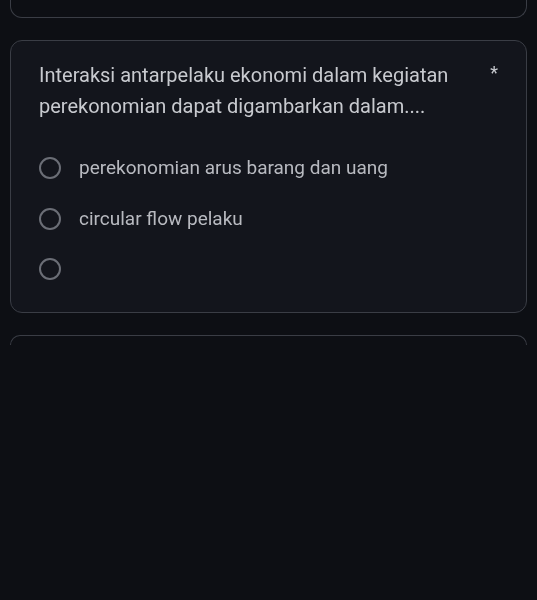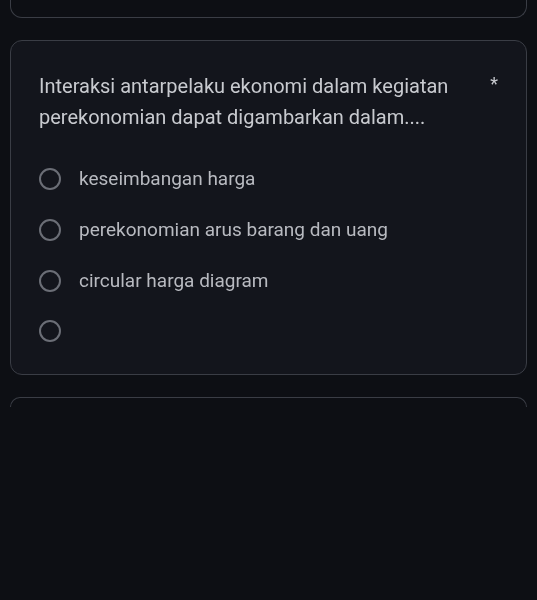--- a/index.html
+++ b/index.html
@@ -19,21 +19,21 @@
       border: 1px solid #3a3d45;
       border-top: none;
       border-radius: 0 0 12px 12px;
       height: 18px;
       margin-bottom: 22px;
     }
     .card {
       background-color: #13151c;
       border: 1px solid #3a3d45;
       border-radius: 12px;
-      padding: 30px 28px 32px 28px;
+      padding: 19px 28px 32px 28px;
       margin-bottom: 22px;
     }
     .question-row {
       display: flex;
       align-items: flex-start;
       gap: 14px;
     }
     .question-text {
       color: #c8cacf;
       font-size: 20px;
@@ -84,29 +84,25 @@
 
 <div class="card">
   <div class="question-row">
     <div class="question-text">Interaksi antarpelaku ekonomi dalam kegiatan perekonomian dapat digambarkan dalam....</div>
     <div class="required">*</div>
   </div>
 
   <div class="options">
     <div class="option">
       <div class="radio"></div>
-      <div class="option-label">keseimbangan harga</div>
-    </div>
-    <div class="option">
-      <div class="radio"></div>
       <div class="option-label">perekonomian arus barang dan uang</div>
     </div>
     <div class="option">
       <div class="radio"></div>
-      <div class="option-label">circular harga diagram</div>
+      <div class="option-label">circular flow pelaku</div>
     </div>
     <div class="option">
       <div class="radio"></div>
     </div>
   </div>
 </div>
 
 <div class="card-bottom"></div>
 
 </body></html>

